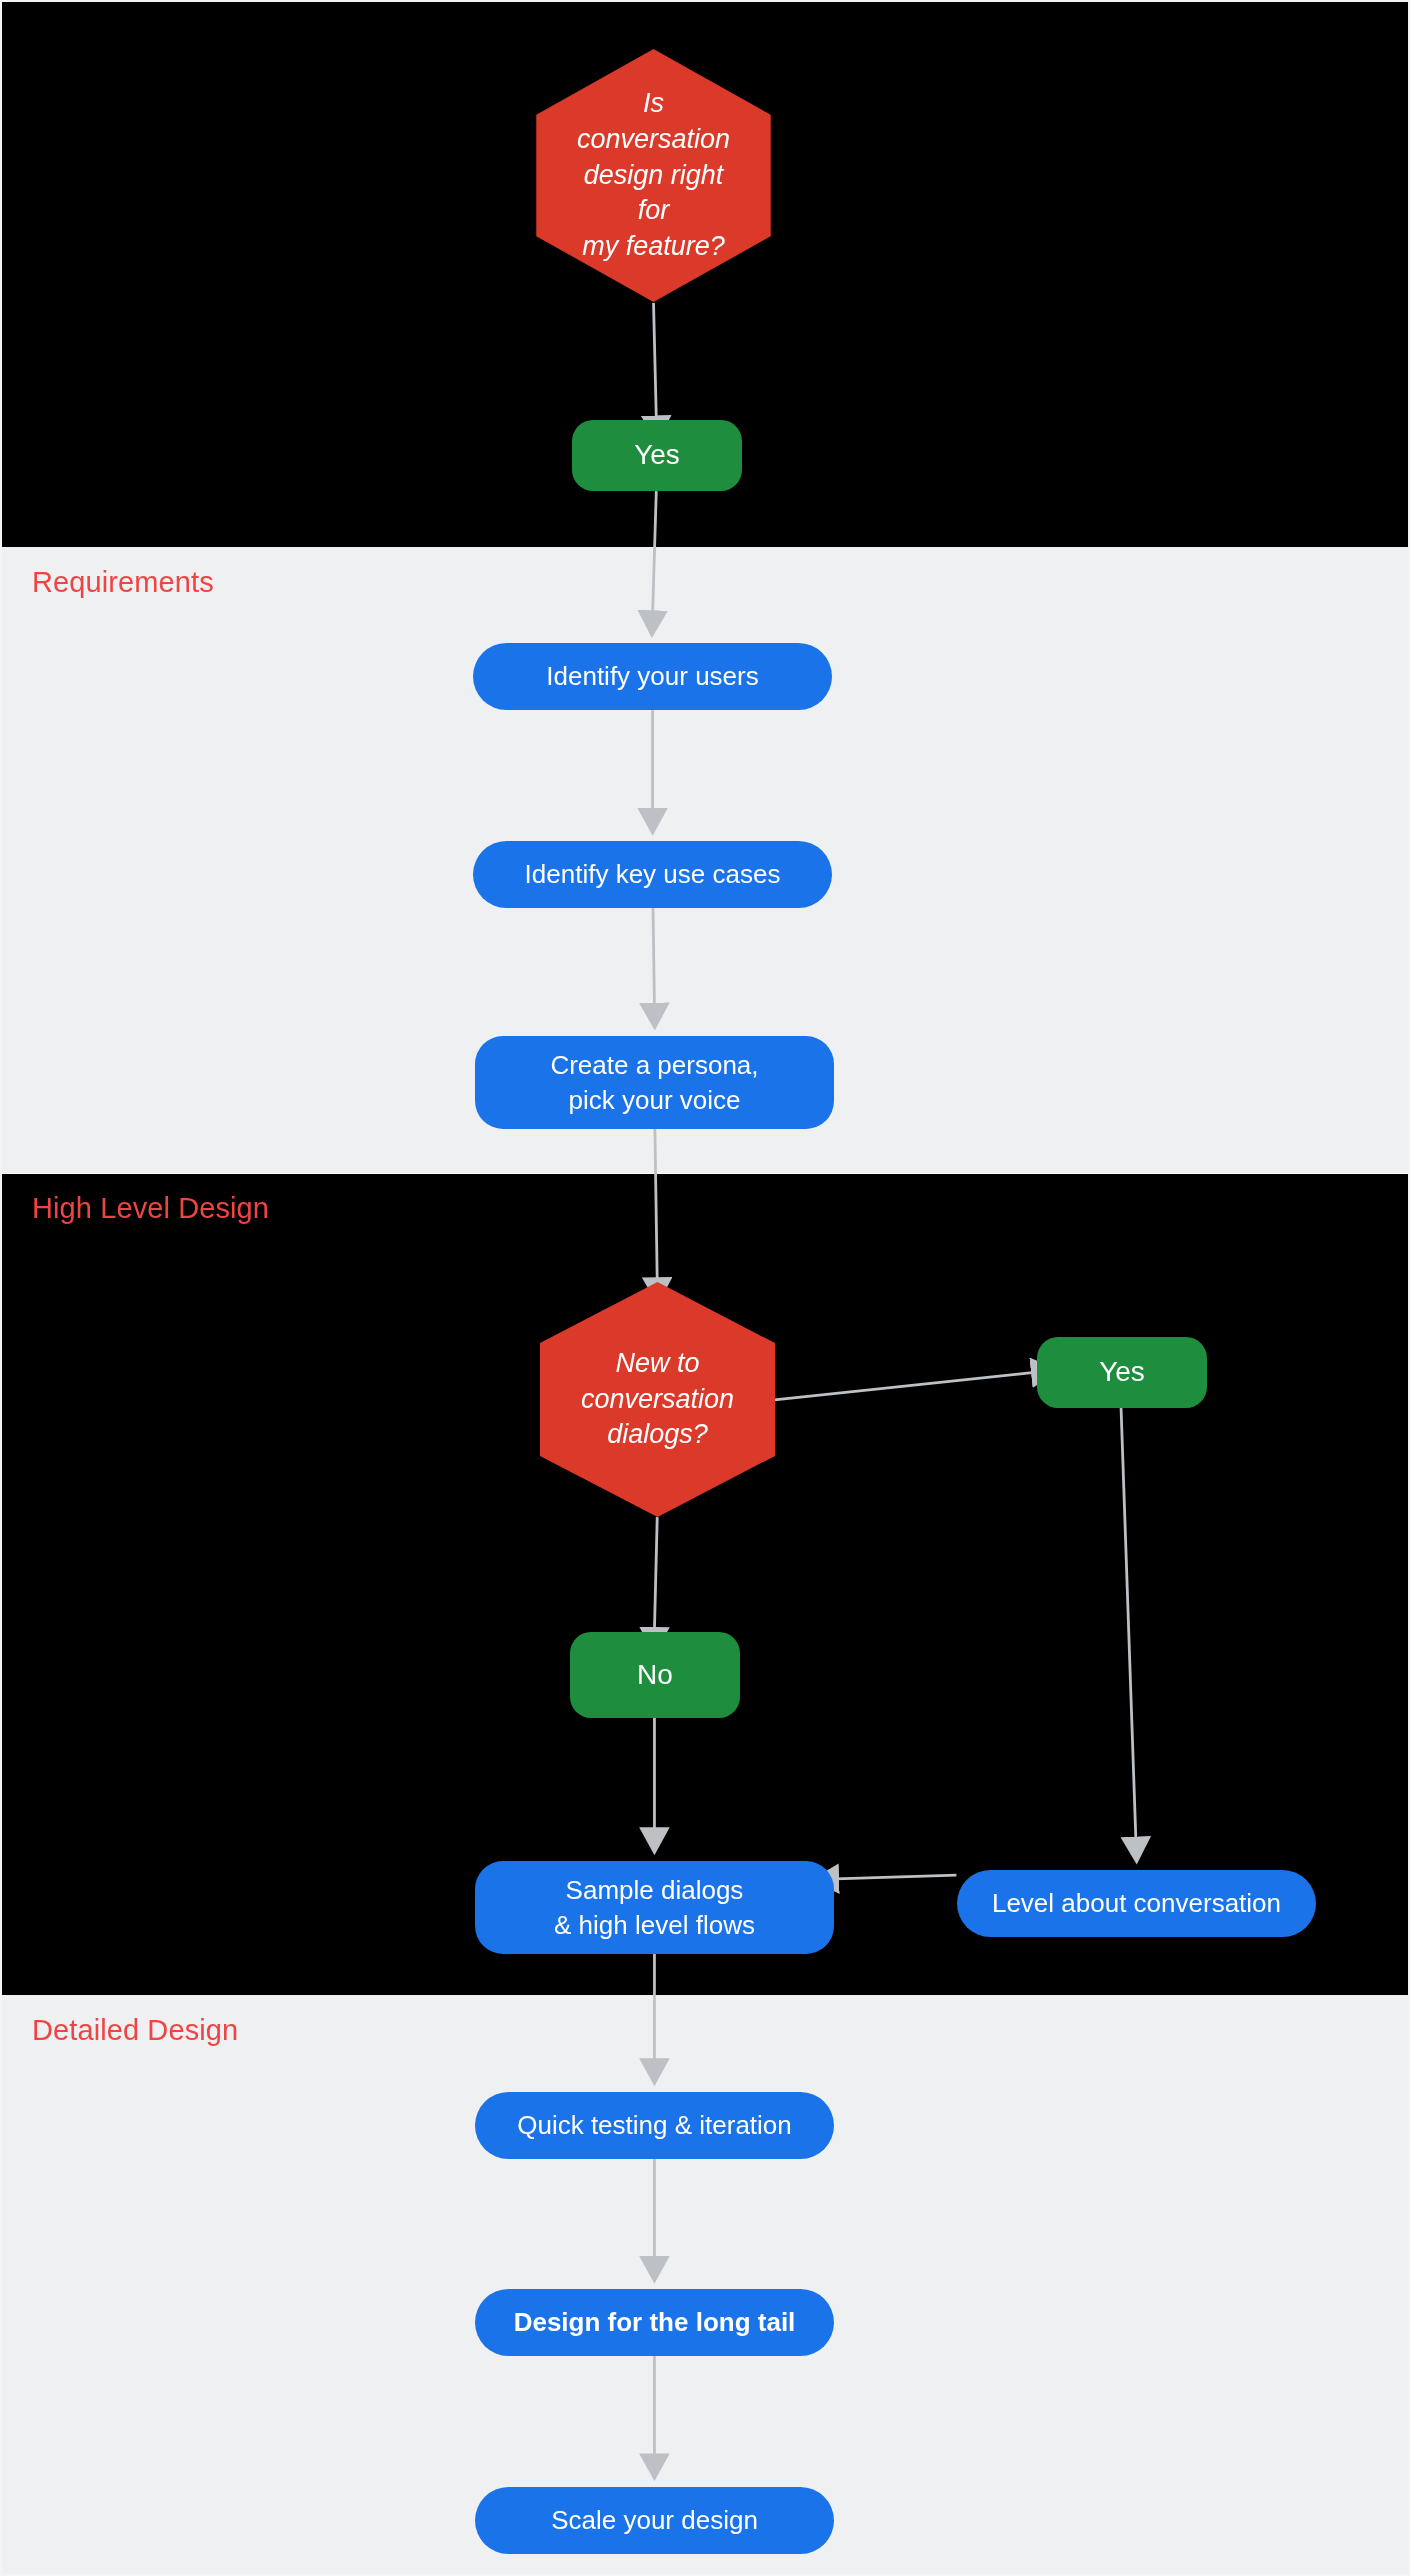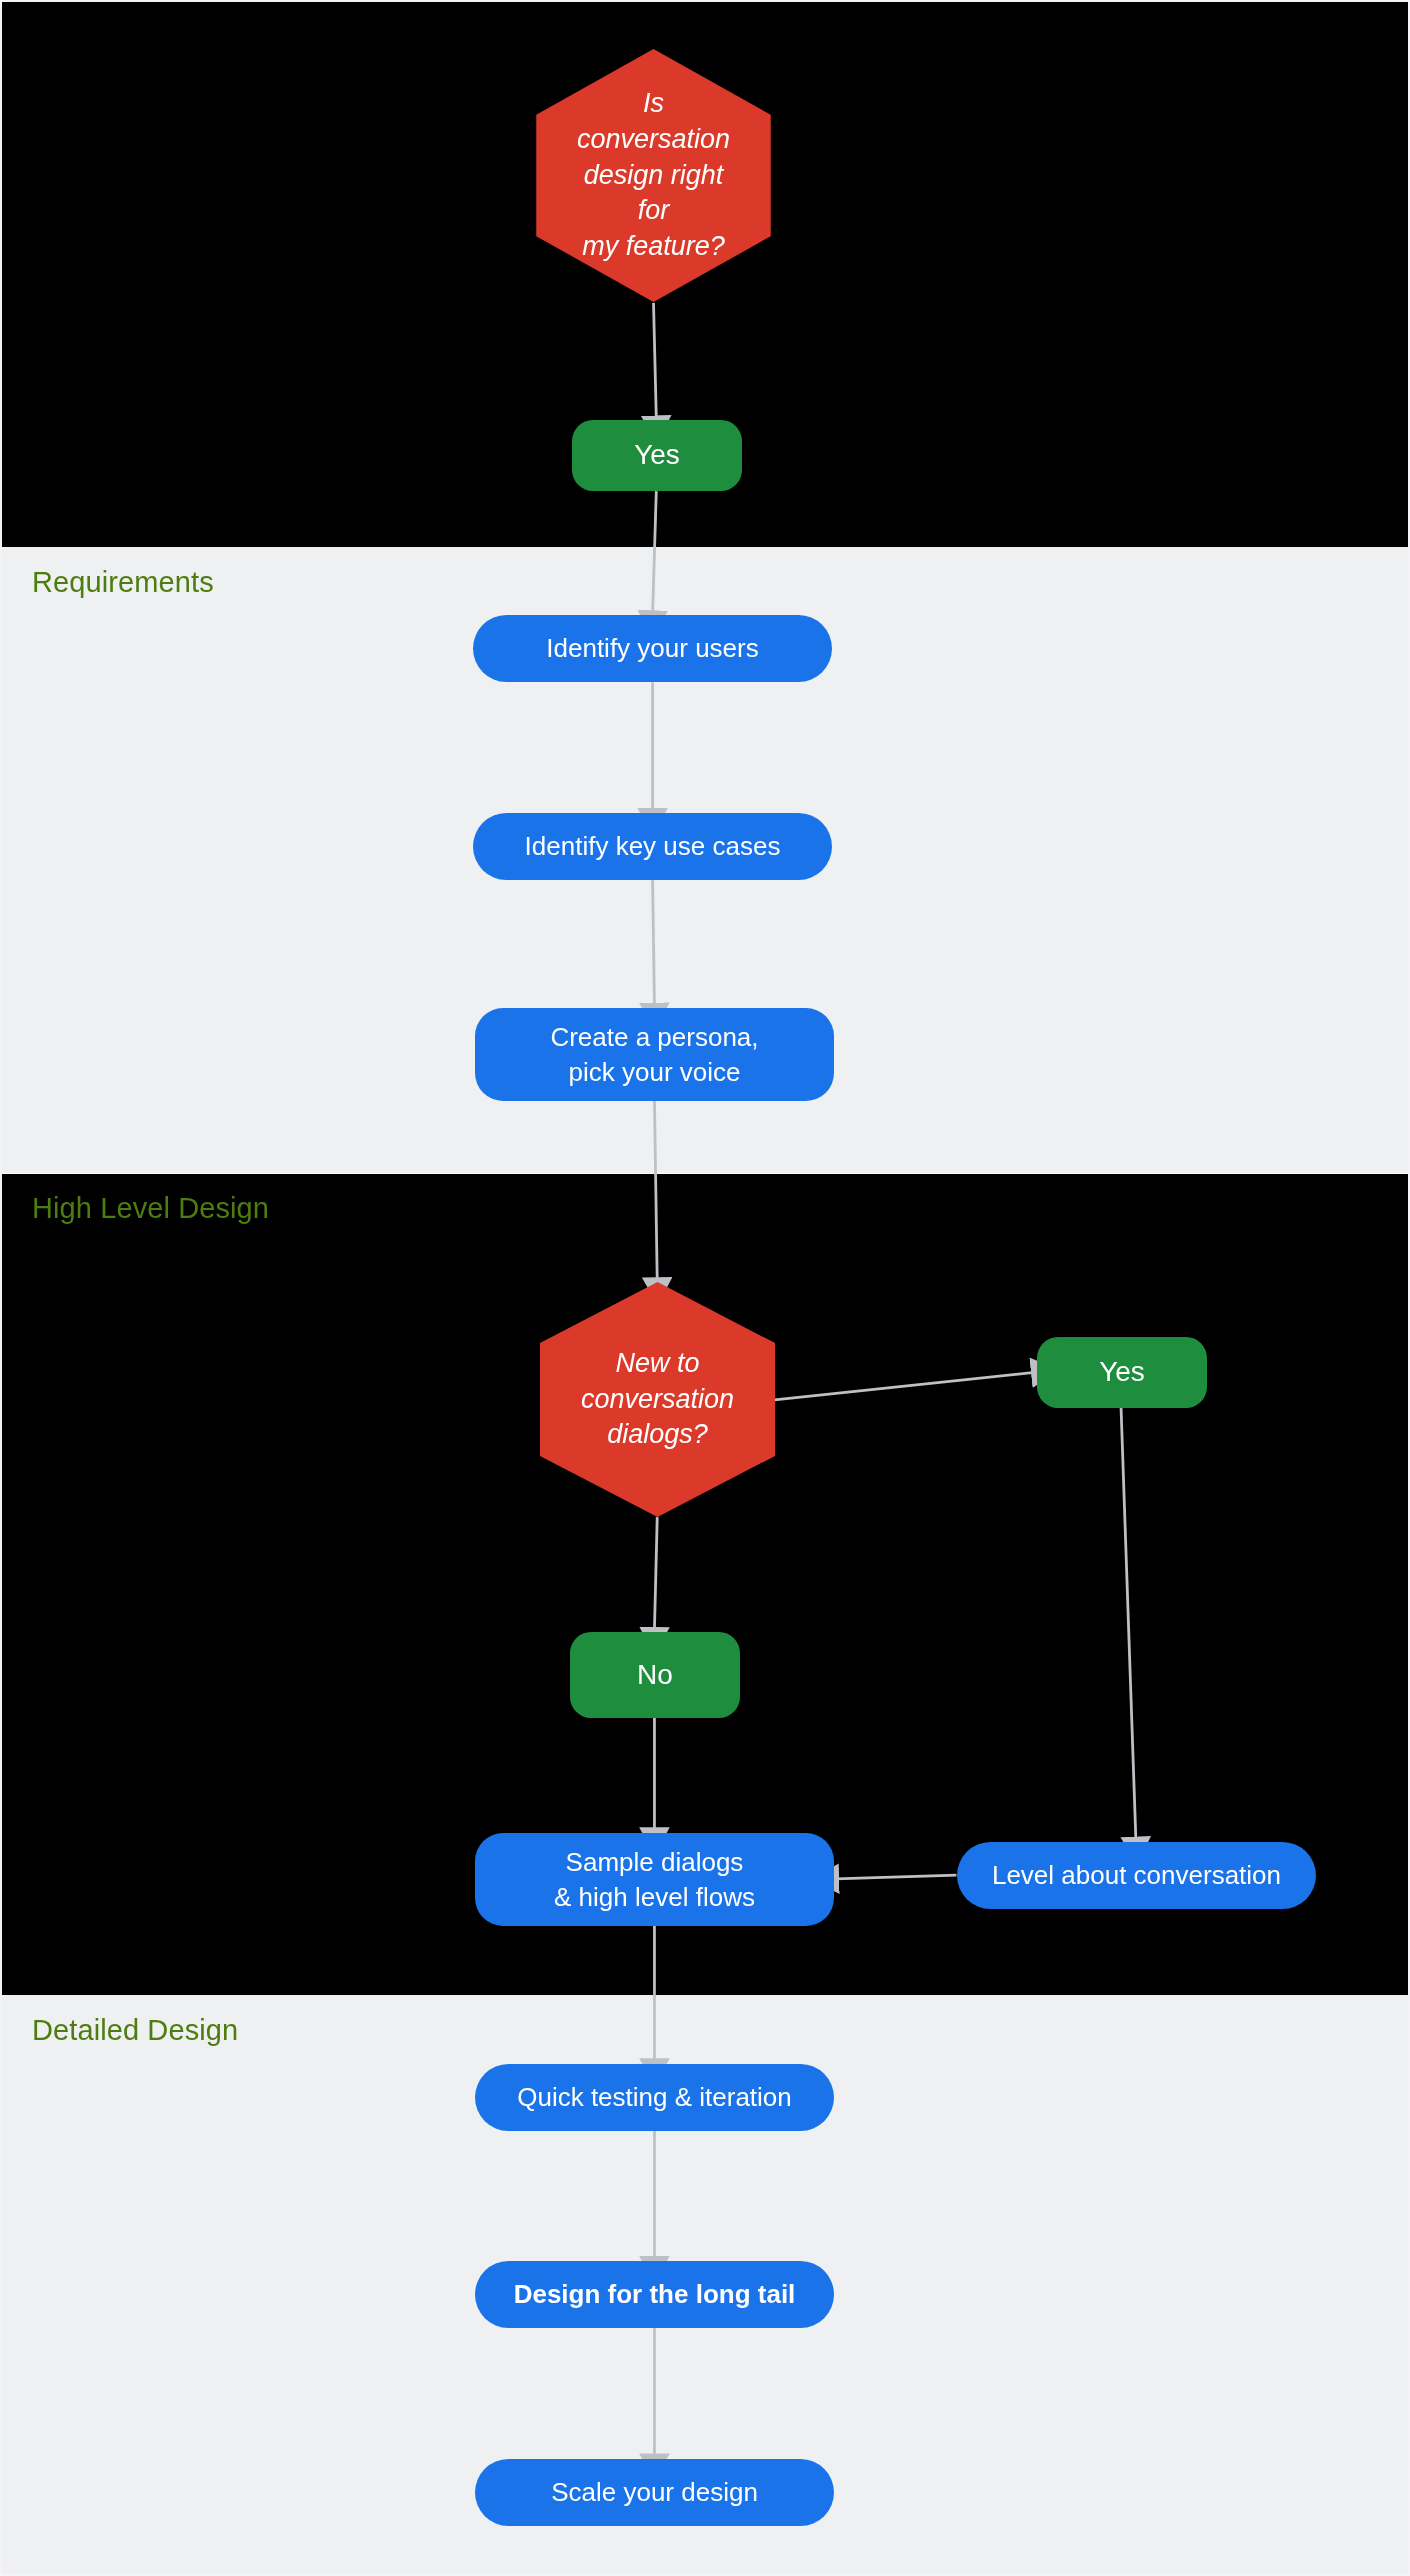--- a/index.html
+++ b/index.html
@@ -27,21 +27,21 @@
   .band-dark  { background: #000000; }
   .band-light { background: #eff0f1; }
 
   .band-label {
     position: absolute;
     left: 32px;
     font-size: 29px;
     font-weight: 400;
     letter-spacing: 0.1px;
     white-space: nowrap;
-    color: #4d7c0f;
+    color: #ef4444;
   }
 
   
   #links {
     position: absolute;
     left: 0; top: 0;
     width: 1410px;
     height: 2576px;
     pointer-events: none;
   }
@@ -70,20 +70,21 @@
   .node-green {
     background: #1e8e3e;
     border-radius: 21px;
     font-size: 28px;
     font-weight: 400;
   }
   .node-blue {
     background: #1a73e8;
     font-size: 26px;
     font-weight: 400;
+    margin-top: 28px;
   }
   .pill   { border-radius: 927px; }
   .rrect  { border-radius: 28px; }
 
   .frame {
     position: absolute;
     left: 0; top: 0;
     width: 1410px;
     height: 2576px;
     border: 2.8px solid #f4f4f6;

